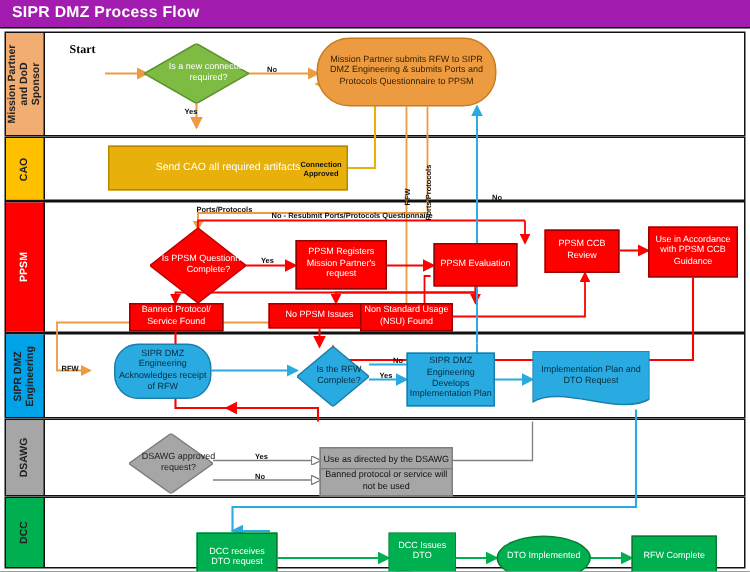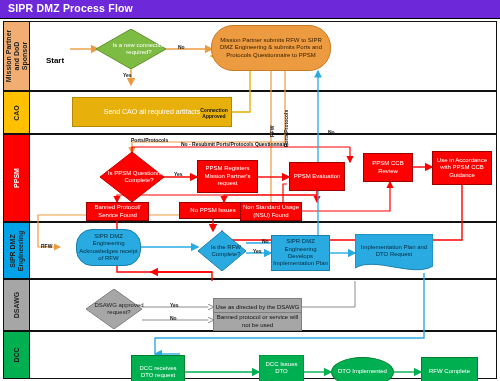--- a/index.html
+++ b/index.html
@@ -1,18 +1,18 @@
 <!DOCTYPE html>
 <html><head>
 <meta charset="utf-8">
 <style>
   html,body{margin:0;padding:0;background:#3a3a3a;}
   body{font-family:"Liberation Sans",sans-serif;}
   #page{position:relative;width:500px;height:381px;overflow:hidden;background:#ffffff;}
-  #titlebar{position:absolute;left:0;top:0;width:500px;height:18px;background:#6d28d9;color:#fff;}
+  #titlebar{position:absolute;left:0;top:0;width:500px;height:18px;background:#a21caf;color:#fff;}
   #titlebar .t{position:absolute;left:8px;top:2px;font-size:10.5px;font-weight:bold;letter-spacing:.2px;}
   #canvas{position:absolute;left:0;top:18px;width:500px;height:363px;background:#fff;
           border-top:1px solid #000;box-sizing:border-box;}
   .lane{position:absolute;left:3px;width:494px;box-sizing:border-box;border:1px solid #111;background:#fff;}
   .lanehdr{position:absolute;left:0;top:0;width:26px;height:100%;box-sizing:border-box;border-right:1px solid #111;}
   .lanehdr span{position:absolute;left:50%;top:50%;transform:translate(-50%,-50%) rotate(-90deg);
       white-space:nowrap;font-size:7px;font-weight:bold;text-align:center;line-height:8px;color:#222;}
   .lanehdr.two span{white-space:normal;width:56px;}
   .node{position:absolute;box-sizing:border-box;display:flex;align-items:center;justify-content:center;
         text-align:center;font-size:6px;line-height:7.4px;padding:1px;}
@@ -144,21 +144,21 @@
       <path d="M142,288 L213,288" stroke="#808080" stroke-width="0.9" fill="none" marker-end="url(#agr)"></path>
       <path d="M142,301 L213,301" stroke="#808080" stroke-width="0.9" fill="none" marker-end="url(#agr)"></path>
 
       <path d="M302,288 L355,288 L355,262" stroke="#808080" stroke-width="0.9" fill="none"></path>
 
       <path d="M185,353 L259,353" stroke="#00B050" stroke-width="1.4" fill="none" marker-end="url(#agn)"></path>
       <path d="M303,353 L331,353" stroke="#00B050" stroke-width="1.4" fill="none" marker-end="url(#agn)"></path>
       <path d="M394,353 L421,353" stroke="#00B050" stroke-width="1.4" fill="none" marker-end="url(#agn)"></path>
     </svg>
 
-    <div class="node" style="left:38px;top:34px;width:34px;height:16px;font-weight:bold;font-size:8px;">Start</div>
+    <div class="node" style="left:38px;top:6px;width:34px;height:16px;font-weight:bold;font-size:8px;font-family:Liberation Serif, serif;">Start</div>
 
     <div class="diamond" style="left:96px;top:10px;width:70px;height:40px;">
       <svg class="dshape" viewBox="0 0 70 40" preserveAspectRatio="none">
         <polygon points="35,0 70,20 35,40 0,20" fill="#7DBB42" stroke="#5E9130" stroke-width="1"></polygon>
       </svg>
       <div class="dtext" style="color:#fff;padding:0 8px;">Is a new connection required?</div>
     </div>
 
     <div class="node" style="left:211px;top:6px;width:120px;height:46px;background:#ED9B40;border:1px solid #C97B22;border-radius:22px;color:#3a2000;">
       <span>Mission Partner submits RFW to SIPR DMZ Engineering &amp; submits Ports and Protocols Questionnaire to PPSM</span>

